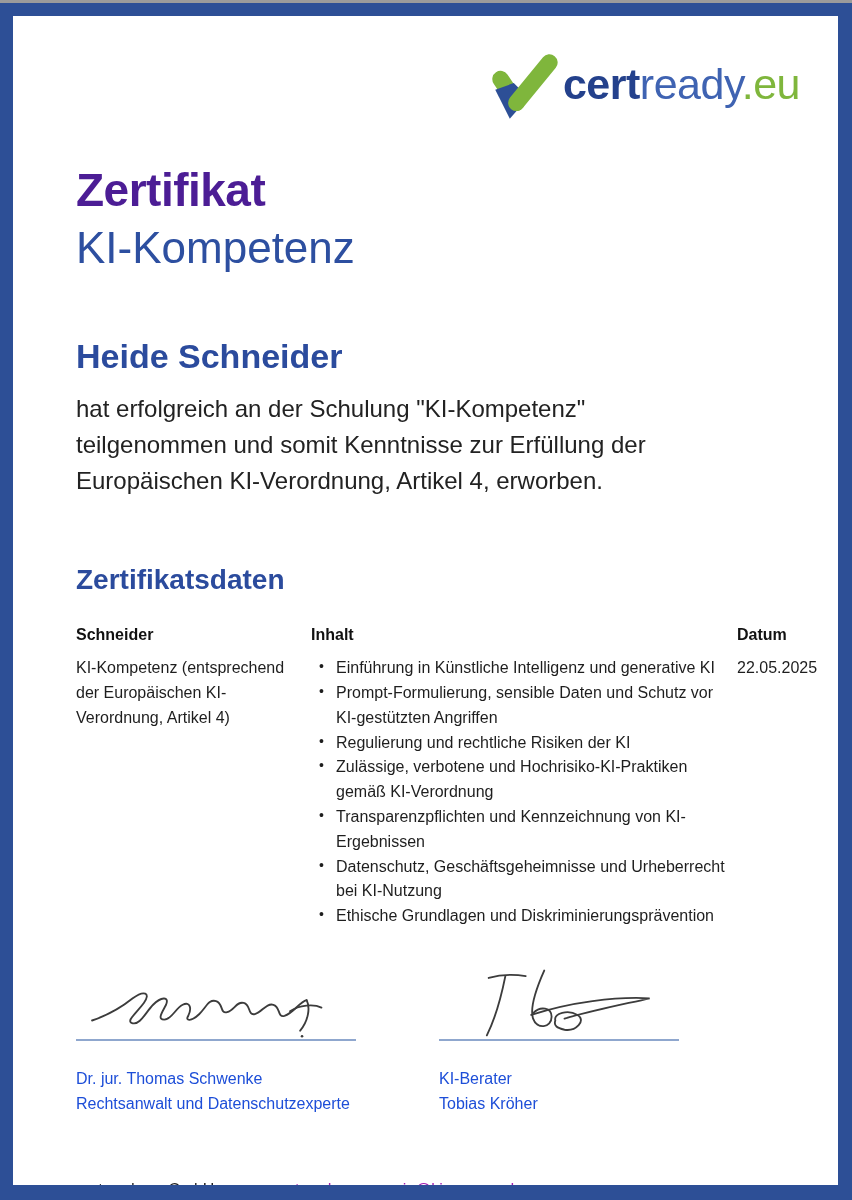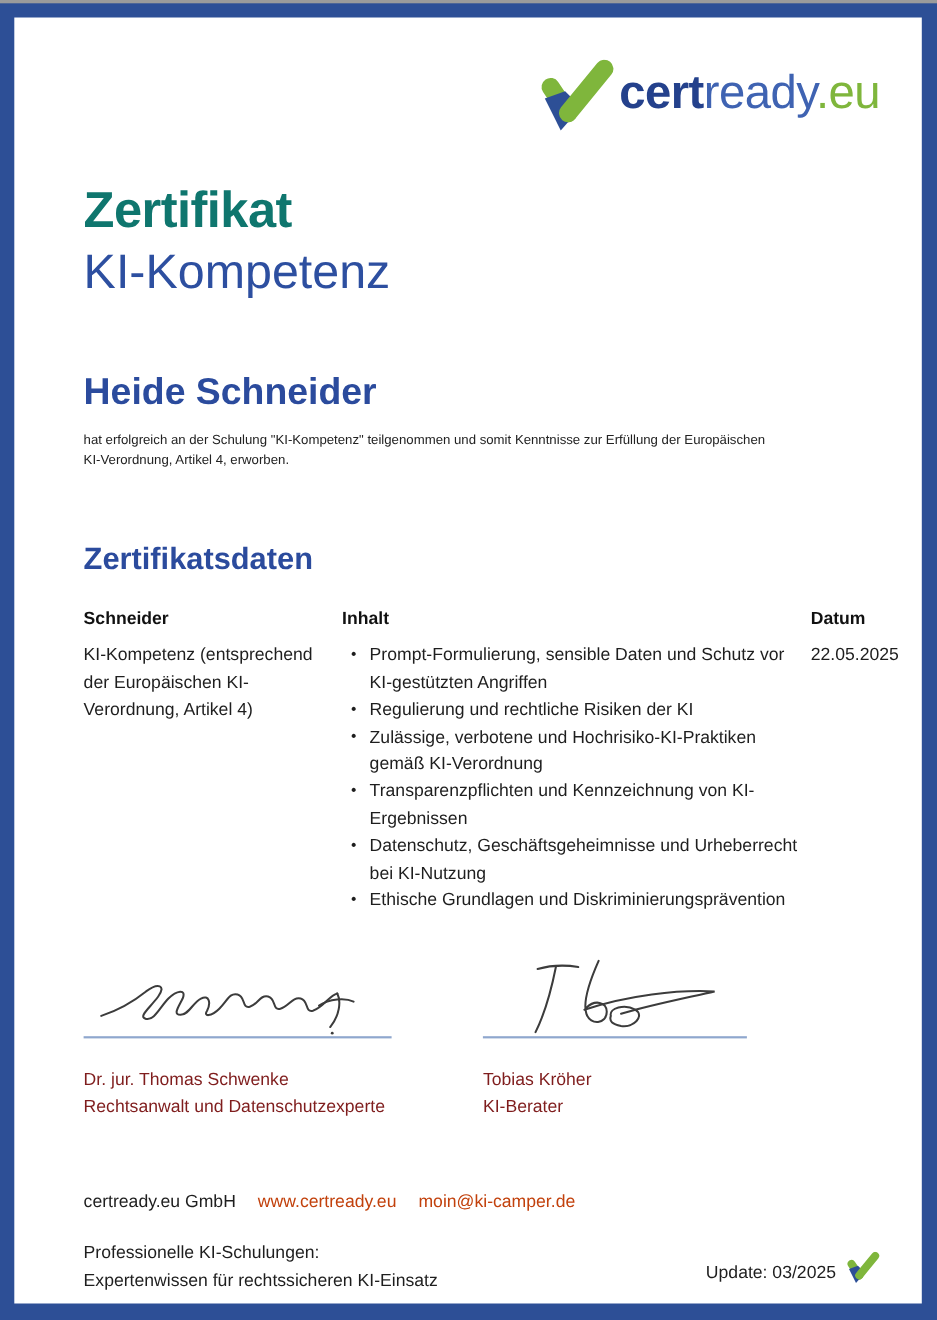--- a/index.html
+++ b/index.html
@@ -23,25 +23,25 @@
 
   
   .logo-row { display:flex; justify-content:flex-end; align-items:center; margin-top:37px; height:68px; }
   .logo-mark { width:72px; height:66px; margin-right:4px; flex:0 0 auto; }
   .logo-text { font-size:43px; letter-spacing:-0.5px; white-space:nowrap; line-height:1; padding-bottom:6px; }
   .logo-text .b  { font-weight:800; color:#24418c; }
   .logo-text .r  { font-weight:400; color:#3f63b2; }
   .logo-text .eu { font-weight:400; color:#7fb63c; }
 
   
-  .title1 { margin:44px 0 0 0; font-size:46px; font-weight:800; color:#0f766e; line-height:1.1; letter-spacing:-0.5px; }
+  .title1 { margin:44px 0 0 0; font-size:46px; font-weight:800; color:#4c1d95; line-height:1.1; letter-spacing:-0.5px; }
   .title2 { margin:8px 0 0 0;  font-size:44px; font-weight:400; color:#2d4fa0; line-height:1.1; }
 
   .recipient-name { margin:66px 0 0 0; font-size:34px; font-weight:800; color:#2b4b9d; line-height:1.1; }
-  .statement { margin:16px 0 0 0; font-size:12px; line-height:1.5; color:#222; width:628px; }
+  .statement { margin:16px 0 0 0; font-size:24px; line-height:1.5; color:#222; width:628px; }
 
   .section-heading { margin:66px 0 0 0; font-size:28px; font-weight:800; color:#2b4b9d; line-height:1.1; }
 
   
   .data-grid { display:grid; grid-template-columns:235px 426px 1fr; margin-top:30px; }
   .col-header { font-size:16px; font-weight:700; color:#111; padding-bottom:12px; }
   .cell { font-size:16px; line-height:1.55; color:#1e1e1e; }
   .cell.schulung { padding-right:25px; }
   ul.inhalt-list { margin:0; padding:0 10px 0 8px; list-style:none; }
   ul.inhalt-list li { position:relative; padding-left:17px; margin:0; }
@@ -50,26 +50,26 @@
   }
 
   
   .sig-row { display:flex; margin-top:36px; }
   .sig-block.left  { width:363px; flex:0 0 auto; }
   .sig-block.right { width:340px; flex:0 0 auto; }
   .sig-scrawl { display:block; height:74px; }
   .sig-line { height:2px; background:#8fa7ce; border:none; margin:0; }
   .sig-line.l1 { width:280px; }
   .sig-line.l2 { width:240px; }
-  .sig-name { margin-top:26px; font-size:16px; line-height:1.55; color:#7f1d1d; }
+  .sig-name { margin-top:26px; font-size:16px; line-height:1.55; color:#1d4ed8; }
 
   
   .contact-row { display:flex; align-items:flex-end; margin-top:64px; font-size:16px; }
   .contact-row .company { color:#1e1e1e; margin-right:20px; }
-  .contact-row a { color:#c2410c; text-decoration:none; margin-right:20px; }
+  .contact-row a { color:#a21caf; text-decoration:none; margin-right:20px; }
   .tagline-row { display:flex; justify-content:space-between; align-items:flex-end; margin-top:26px; }
   .tagline { font-size:16px; line-height:1.55; color:#1e1e1e; }
   .update-wrap { display:flex; align-items:center; }
   .update-text { font-size:16px; color:#1e1e1e; }
   .mini-mark { width:32px; height:29px; margin-left:8px; margin-bottom:10px; }
 </style>
 </head>
 <body>
 
 <div class="top-strip"></div>
@@ -98,20 +98,21 @@
 
   <div class="data-grid">
     <div class="col-header">Schneider</div>
     <div class="col-header">Inhalt</div>
     <div class="col-header">Datum</div>
 
     <div class="cell schulung">KI-Kompetenz (entsprechend der Europäischen KI-Verordnung, Artikel 4)</div>
 
     <div class="cell">
       <ul class="inhalt-list">
+        <li>Einführung in Künstliche Intelligenz und generative KI</li>
         <li>Prompt-Formulierung, sensible Daten und Schutz vor KI-gestützten Angriffen</li>
         <li>Regulierung und rechtliche Risiken der KI</li>
         <li>Zulässige, verbotene und Hochrisiko-KI-Praktiken gemäß KI-Verordnung</li>
         <li>Transparenzpflichten und Kennzeichnung von KI-Ergebnissen</li>
         <li>Datenschutz, Geschäftsgeheimnisse und Urheberrecht bei KI-Nutzung</li>
         <li>Ethische Grundlagen und Diskriminierungsprävention</li>
       </ul>
     </div>
 
     <div class="cell">22.05.2025</div>
@@ -139,22 +140,22 @@
         <g fill="none" stroke="#3c3c3c" stroke-width="2" stroke-linecap="round">
           <path d="M44,14 C58,10 72,10 84,12"></path>
           <path d="M62,12 C58,32 52,56 42,76"></path>
           <path d="M104,6 C96,24 88,46 92,58 C96,70 112,68 112,56 C112,46 100,44 92,52"></path>
           <path d="M116,60 C114,52 130,48 140,54 C150,60 138,72 126,70 C118,68 114,66 116,60"></path>
           <path d="M90,54 C132,40 182,34 218,36 C192,42 152,50 126,58"></path>
         </g>
       </svg>
       <div class="sig-line l2"></div>
       <div class="sig-name">
+        <div>KI-Berater</div>
         <div>Tobias Kröher</div>
-        <div>KI-Berater</div>
       </div>
     </div>
   </div>
 
   <div class="contact-row">
     <span class="company">certready.eu GmbH</span>
     <a href="#">www.certready.eu</a>
     <a href="#">moin@ki-camper.de</a>
   </div>
 

